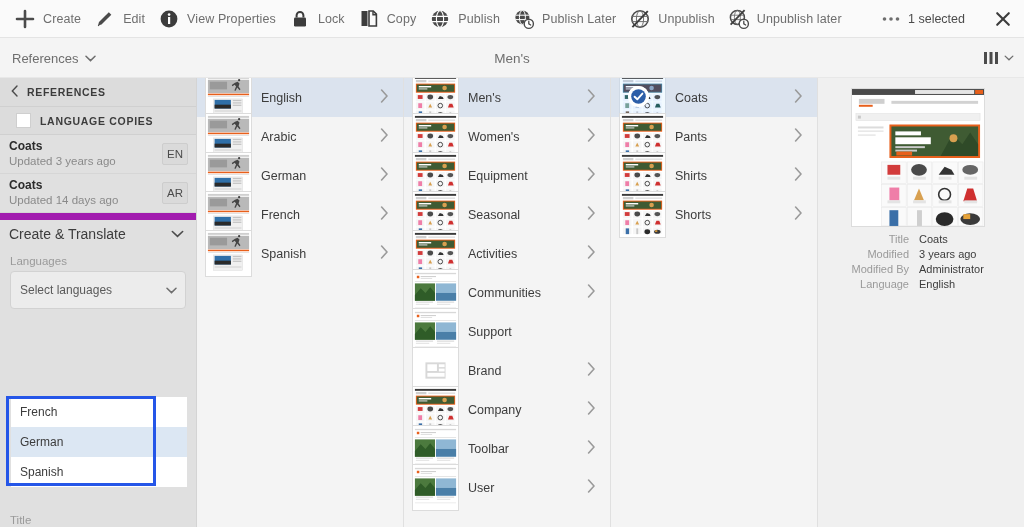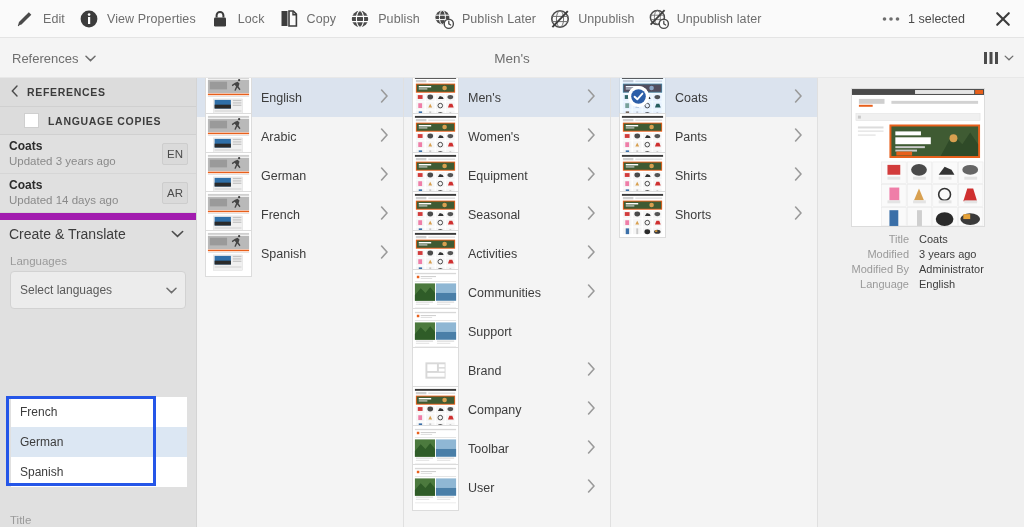--- a/index.html
+++ b/index.html
@@ -64,21 +64,21 @@
   }
   .rail-head {
     height: 29px; display: flex; align-items: center;
     background: #dcdcdc; border-bottom: 1px solid #d0d0d0; padding-left: 11px;
   }
   .rail-head .back { width: 16px; color: #4b4b4b; font-size: 13px; }
   .rail-head .ttl {
     font-size: 10.5px; font-weight: bold; color: #3c3c3c; letter-spacing: .7px;
   }
   .rail-sub {
-    height: 28px; display: flex; align-items: center; padding-left: 24px;
+    height: 28px; display: flex; align-items: center; padding-left: 16px;
     background: #dcdcdc; border-bottom: 1px solid #d0d0d0;
   }
   .rail-sub .chk {
     width: 15px; height: 15px; background: #fff;
     border: 1px solid #cfcfcf; margin-right: 9px; flex: none;
   }
   .rail-sub .ttl {
     font-size: 10.5px; font-weight: bold; color: #3c3c3c; letter-spacing: .7px;
   }
   .ref-row {
@@ -168,20 +168,28 @@
   .det-meta .k { text-align: right; color: #9a9a9a; }
   .det-meta .v { color: #3c3c3c; }
 </style>
 </head>
 <body>
 
 <div id="app">
 
   <div class="toolbar">
     <div id="tb-items" style="display:flex;align-items:center">
+        <div class="tb-item">
+          <span class="tb-ico">
+            <svg width="22" height="22" viewBox="0 0 22 22">
+              <path d="M11 3v16M3 11h16" stroke="#4b4b4b" stroke-width="2.6" stroke-linecap="round"></path>
+            </svg>
+          </span>
+          <span class="tb-label">Create</span>
+        </div>
         <div class="tb-item">
           <span class="tb-ico">
             <svg width="22" height="22" viewBox="0 0 22 22">
               <path d="M4 17.5 L5 14 L14.8 4.2 L17.3 6.7 L7.5 16.5 Z" fill="#4b4b4b"></path>
               <path d="M4 17.6 L5.2 17.2" stroke="#4b4b4b" stroke-width="1.2"></path>
             </svg>
           </span>
           <span class="tb-label">Edit</span>
         </div>
         <div class="tb-item">

